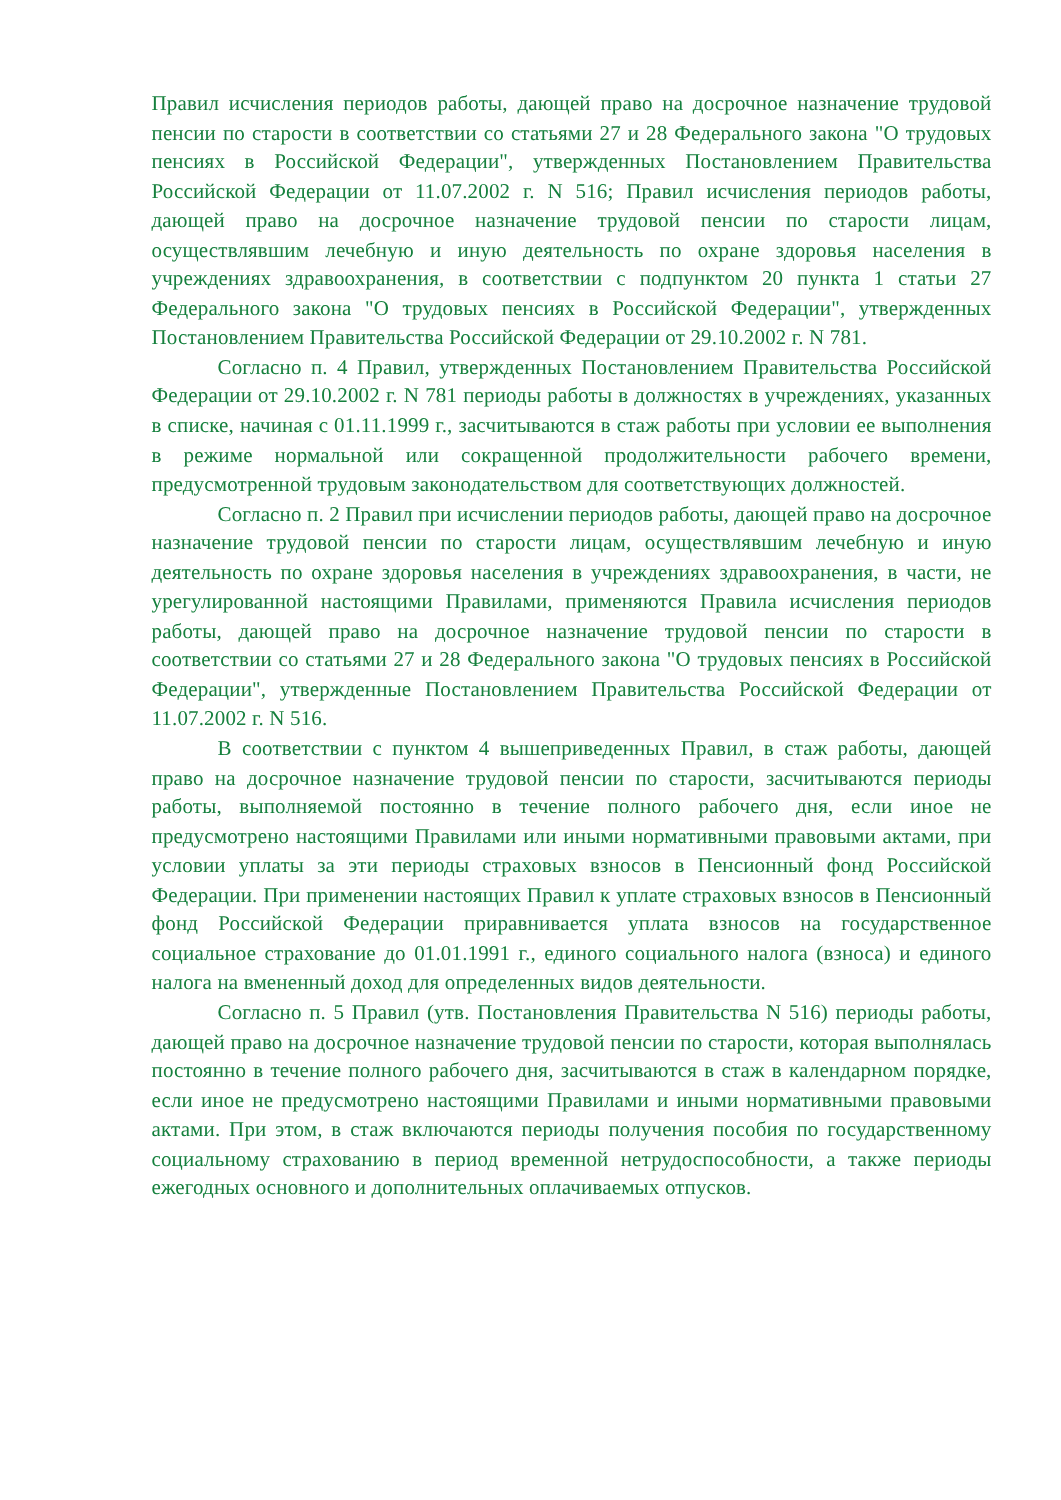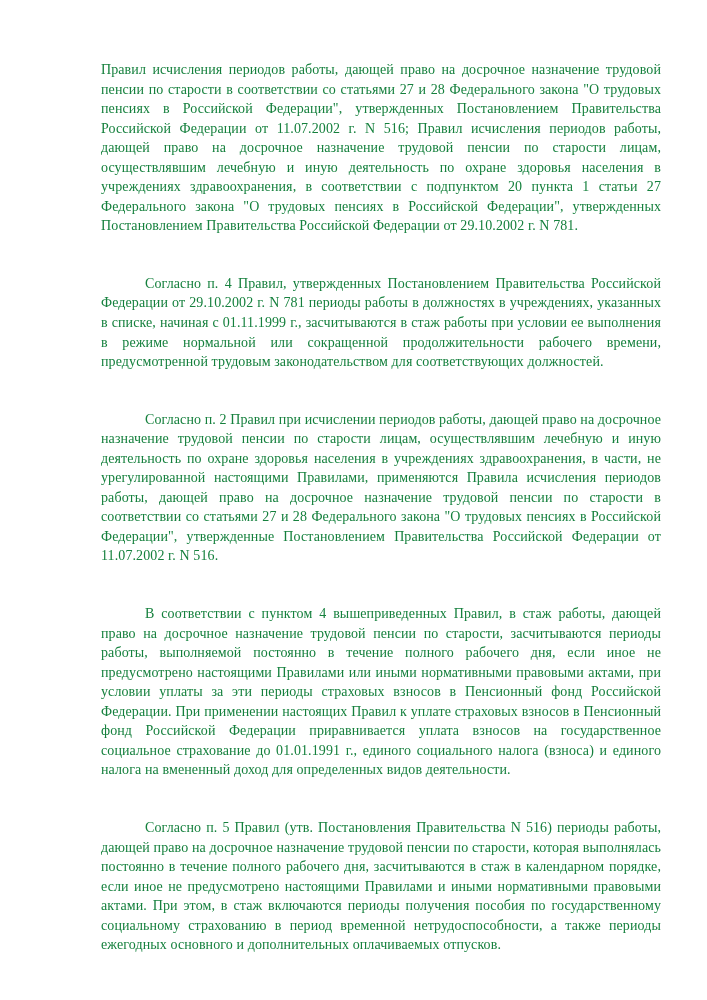--- a/index.html
+++ b/index.html
@@ -25,21 +25,20 @@
     line-height: 19.55px;
     text-align: justify;
     letter-spacing: 0.1px;
   }
   .text-block p {
     margin: 0;
     padding: 0;
   }
   .text-block p.indented {
     text-indent: 44px;
-    margin-top: 38px;
   }
 </style>
 </head>
 <body>
 
 <div class="page">
   <div class="text-block">
     <p>Правил исчисления периодов работы, дающей право на досрочное назначение трудовой пенсии по старости в соответствии со статьями 27 и 28 Федерального закона "О трудовых пенсиях в Российской Федерации", утвержденных Постановлением Правительства Российской Федерации от 11.07.2002 г. N 516; Правил исчисления периодов работы, дающей право на досрочное назначение трудовой пенсии по старости лицам, осуществлявшим лечебную и иную деятельность по охране здоровья населения в учреждениях здравоохранения, в соответствии с подпунктом 20 пункта 1 статьи 27 Федерального закона "О трудовых пенсиях в Российской Федерации", утвержденных Постановлением Правительства Российской Федерации от 29.10.2002 г. N 781.</p>
     <p class="indented">Согласно п. 4 Правил, утвержденных Постановлением Правительства Российской Федерации от 29.10.2002 г. N 781 периоды работы в должностях в учреждениях, указанных в списке, начиная с 01.11.1999 г., засчитываются в стаж работы при условии ее выполнения в режиме нормальной или сокращенной продолжительности рабочего времени, предусмотренной трудовым законодательством для соответствующих должностей.</p>
     <p class="indented">Согласно п. 2 Правил при исчислении периодов работы, дающей право на досрочное назначение трудовой пенсии по старости лицам, осуществлявшим лечебную и иную деятельность по охране здоровья населения в учреждениях здравоохранения, в части, не урегулированной настоящими Правилами, применяются Правила исчисления периодов работы, дающей право на досрочное назначение трудовой пенсии по старости в соответствии со статьями 27 и 28 Федерального закона "О трудовых пенсиях в Российской Федерации", утвержденные Постановлением Правительства Российской Федерации от 11.07.2002 г. N 516.</p>

